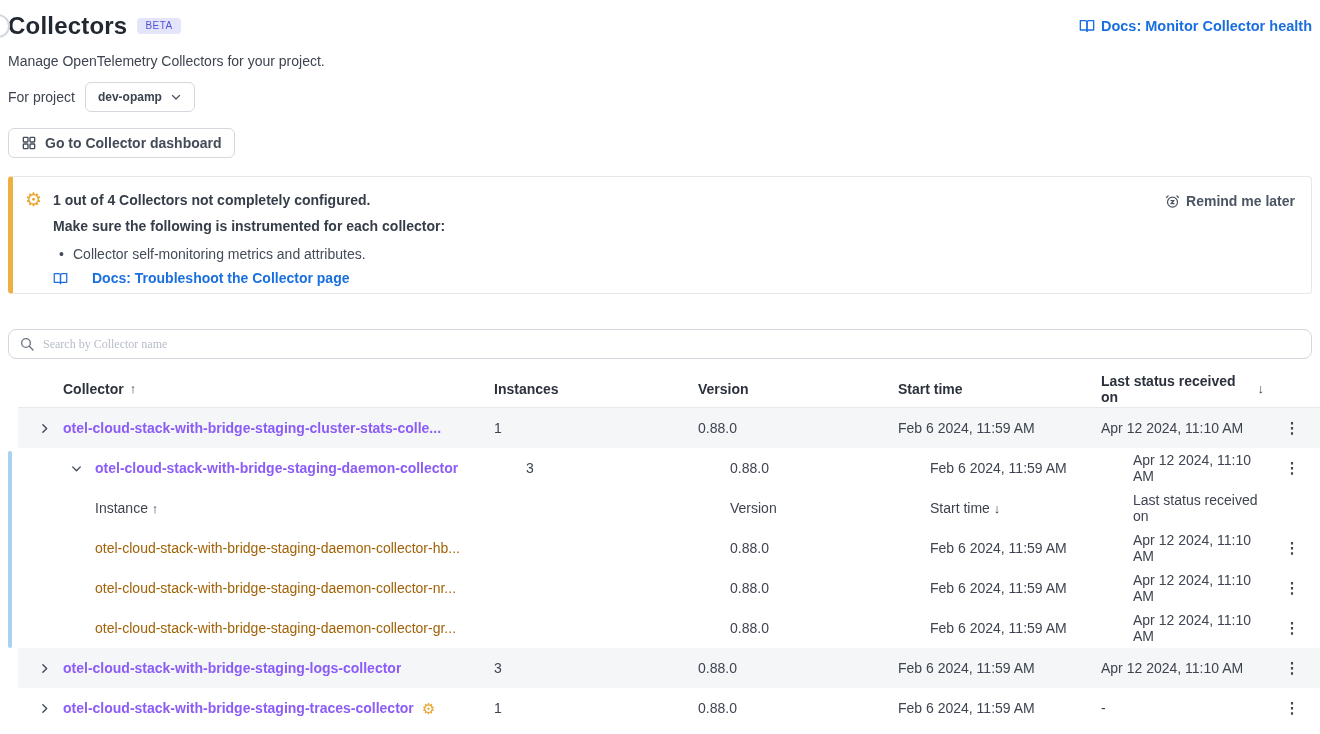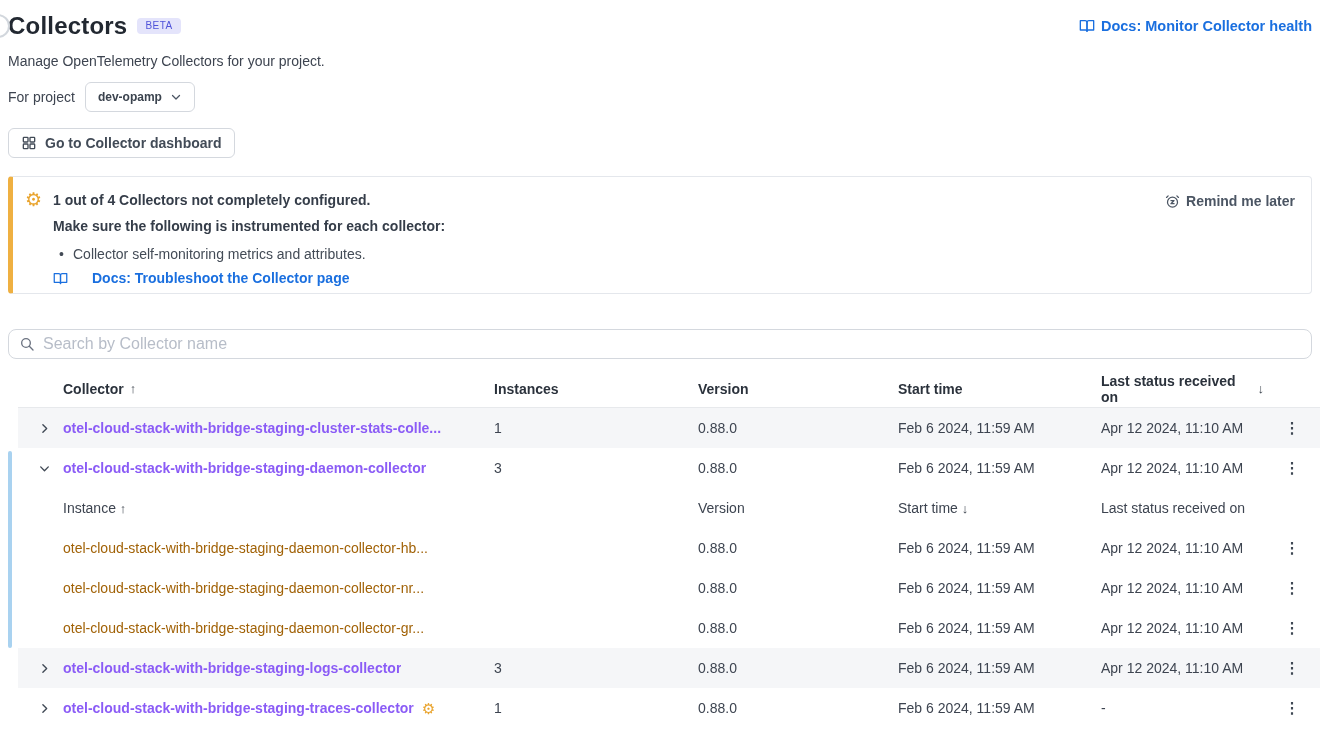--- a/index.html
+++ b/index.html
@@ -70,21 +70,21 @@
     background: none; border: none; color: #4b5563; font-weight: 700; font-size: 14px;
     height: 20px; margin-top: 1px; justify-content: space-between;
   }
 
   .search-bar {
     margin: 35px 8px 0 8px; height: 30px;
     border: 1px solid #d4d8de; border-radius: 8px;
     display: flex; align-items: center; padding: 0 10px; gap: 8px; background: #fff;
   }
   .search-bar input {
-    border: none; outline: none; flex: 1; font-family: Liberation Sans, sans-serif; font-size: 16px; color: #3d4450;
+    border: none; outline: none; flex: 1; font-family: Liberation Serif, serif; font-size: 12px; color: #3d4450;
     background: transparent;
   }
   .search-bar input::placeholder { color: #b7bdc8; }
 
   .ctable { margin-top: 11px; }
   .trow {
     display: grid;
     grid-template-columns: 25px 431px 204px 200px 203px 1fr 56px;
     padding-left: 20px; height: 40px; align-items: center; margin-left: 18px;
   }
@@ -96,21 +96,21 @@
   .name-cell { display: flex; align-items: center; gap: 8px; min-width: 0; }
   .collector-link { color: #8b5cf6; font-weight: 700; white-space: nowrap; overflow: hidden; }
   .cell { color: #3d4450; }
   .inst-name { color: #a16207; white-space: nowrap; overflow: hidden; }
   .kebab-btn {
     background: none; border: none; font-size: 15px; font-weight: 700; color: #3f4854;
     width: 56px; text-align: center; line-height: 40px;
   }
   .gear-sm { color: #e9a42e; font-size: 15px; line-height: 1; }
 
-  .expanded-group { position: relative; }
+  .expanded-group { position: relative; padding-left: 32px; }
   .expanded-group::before {
     content: ""; position: absolute; left: 8px; top: 3px; bottom: 0;
     width: 4px; background: #a9d2f0; border-radius: 2px;
   }
 
   .icon-svg { display: block; flex: none; }
 </style>
 </head>
 <body>
 

